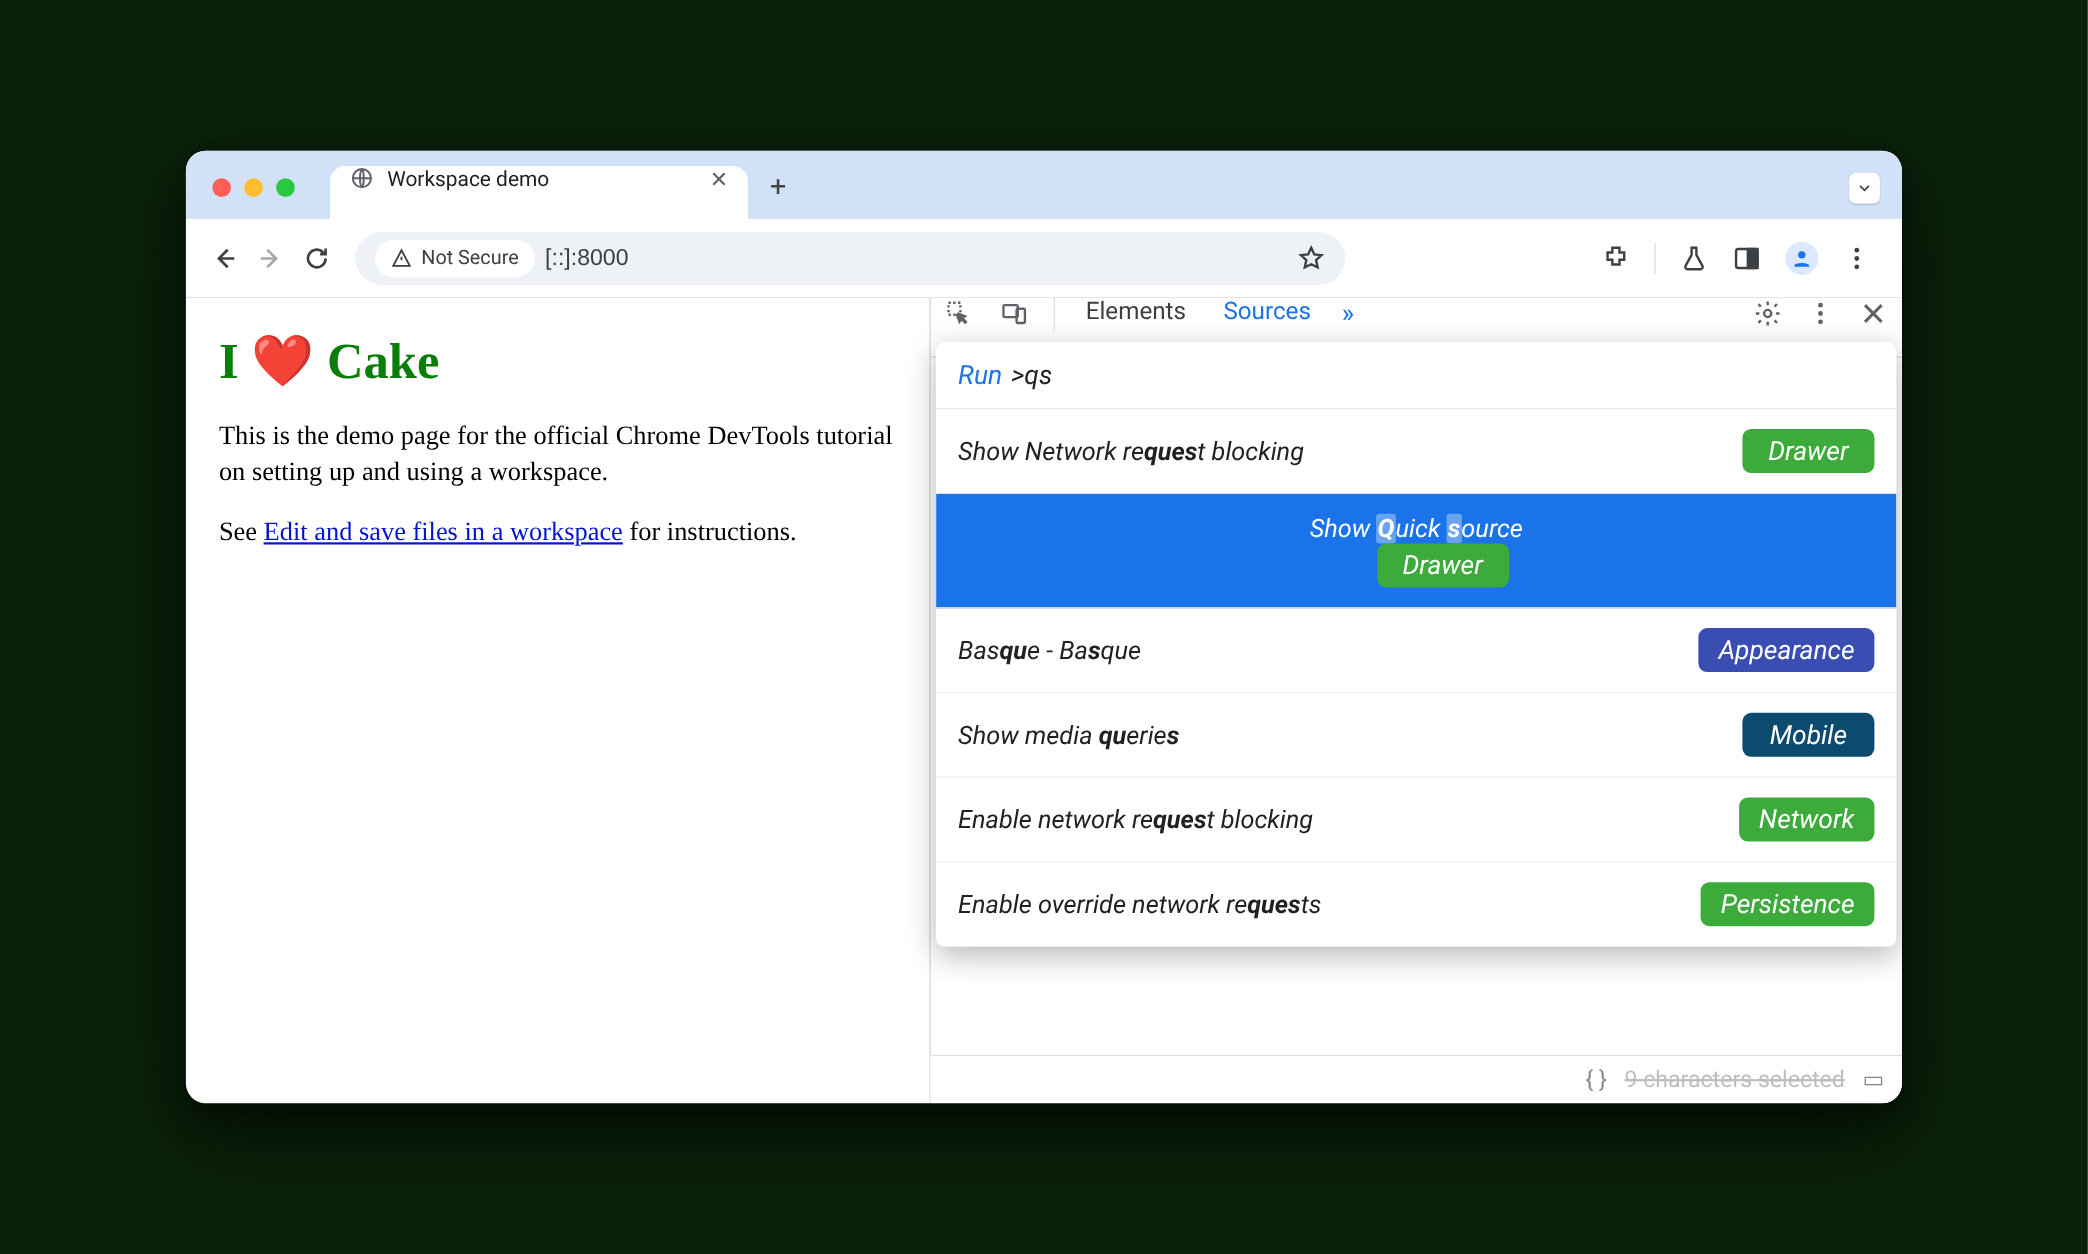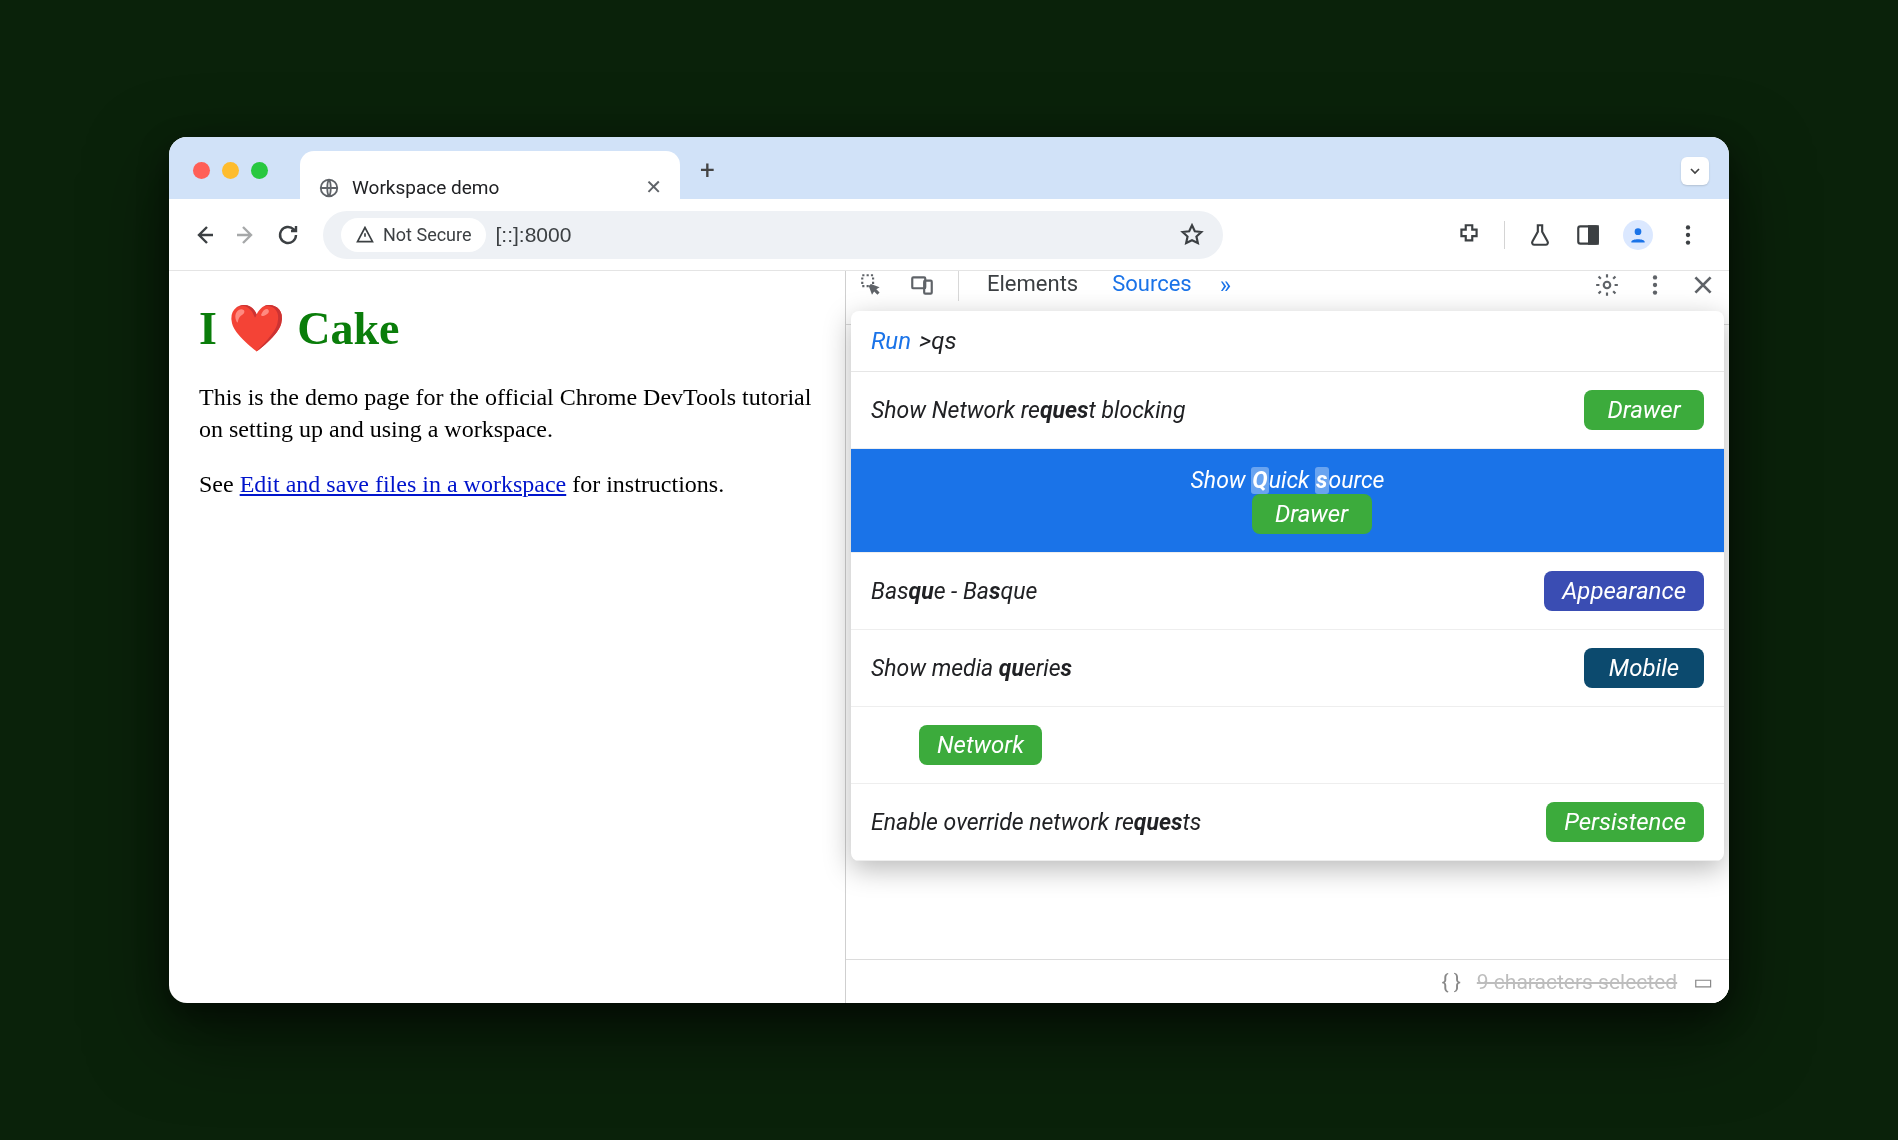--- a/index.html
+++ b/index.html
@@ -31,21 +31,21 @@
     align-items: flex-end;
     padding: 0 14px;
     position: relative;
   }
   .traffic-lights { display: flex; gap: 12px; align-items: center; margin-left: 10px; margin-bottom: 20px;}
   .light { width: 17px; height: 17px; border-radius: 50%; }
   .light.red { background: #ff5f57; }
   .light.yellow { background: #febc2e; }
   .light.green { background: #28c840; }
   .tab {
-    display: flex; align-items: flex-end; gap: 12px;
+    display: flex; align-items: flex-start; gap: 12px;
     background: #fff;
     height: 48px;
     margin-left: 32px;
     padding: 0 18px;
     border-radius: 14px 14px 0 0;
     min-width: 380px;
     position: relative;
   }
   .tab .globe { width:22px; height:22px; color:#5f6368; }
   .tab-title { font-size: 19px; color:#202124; flex:1; }
@@ -279,20 +279,21 @@
             </div>
             <div class="cmd-item">
               <span>Bas<span class="hl">qu</span>e - Ba<span class="hl">s</span>que</span>
               <span class="badge blue">Appearance</span>
             </div>
             <div class="cmd-item">
               <span>Show media <span class="hl">qu</span>erie<span class="hl">s</span></span>
               <span class="badge purple">Mobile</span>
             </div>
             <div class="cmd-item">
+              <span>Enable network re<span class="hl">que</span><span class="hl">s</span>t blocking</span>
               <span class="badge green">Network</span>
             </div>
             <div class="cmd-item">
               <span>Enable override network re<span class="hl">que</span><span class="hl">s</span>ts</span>
               <span class="badge green">Persistence</span>
             </div>
           </div>
       </div>
 
       <div class="status-bar">

